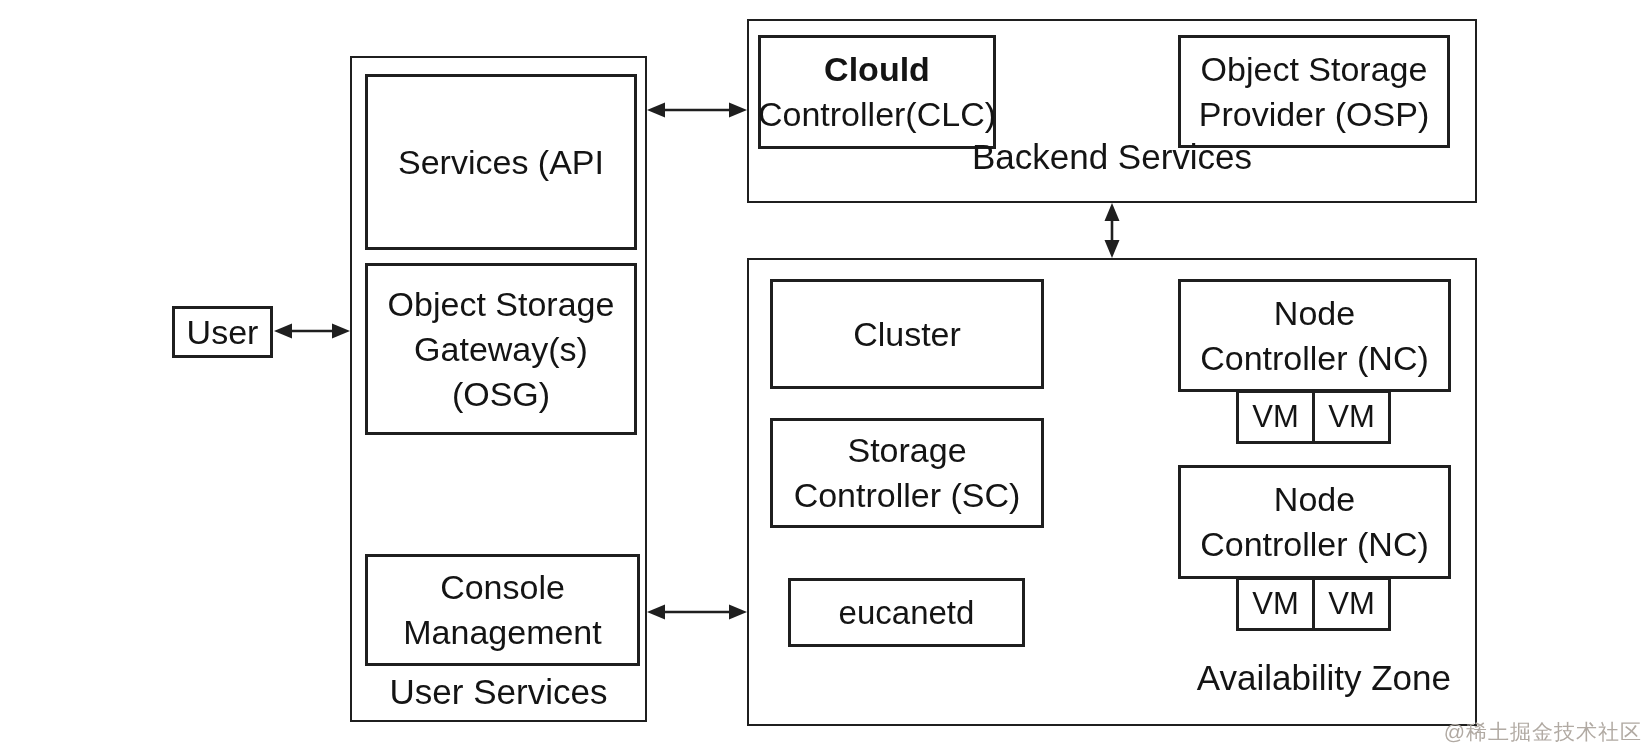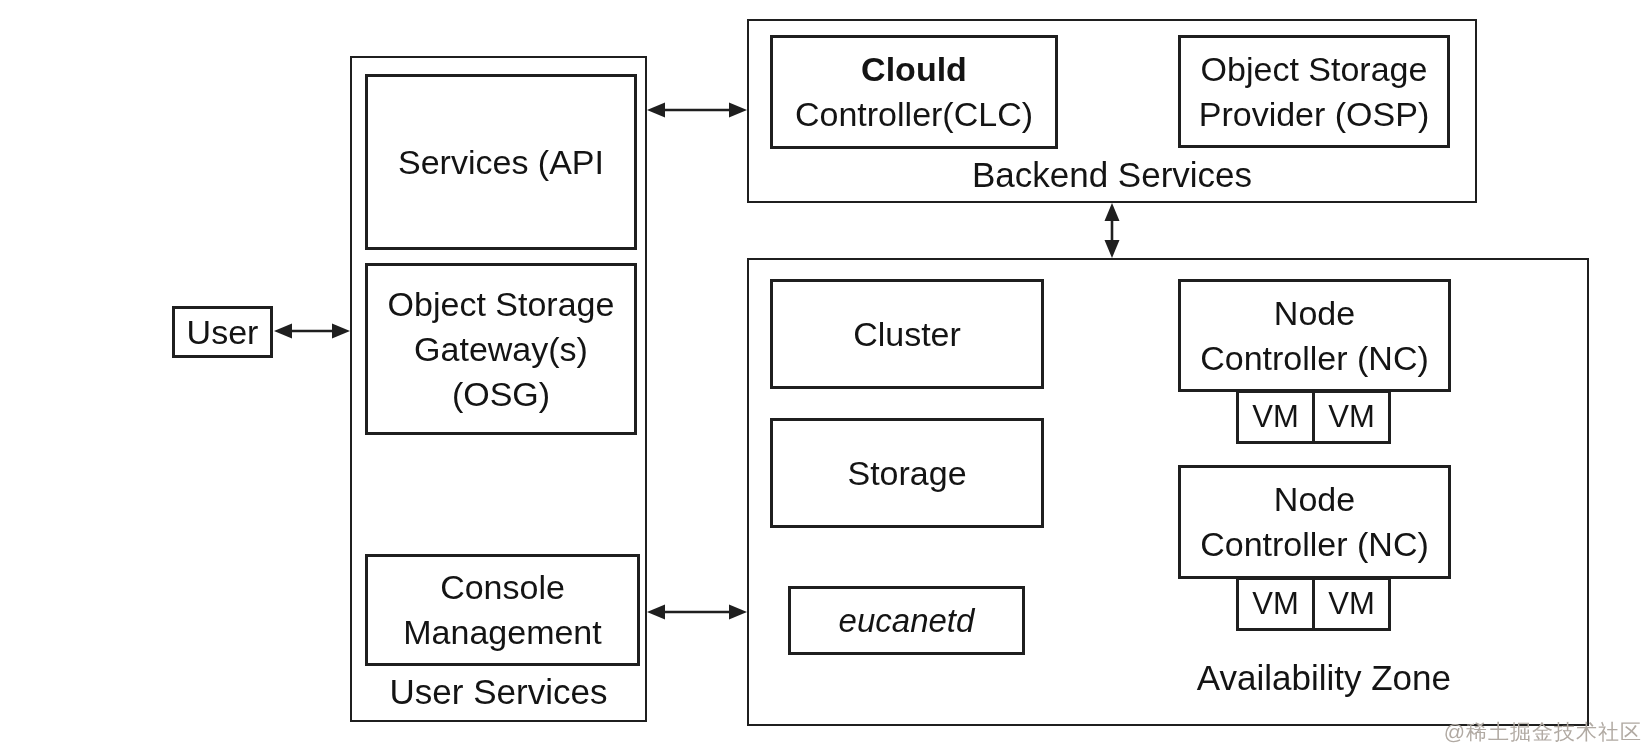--- a/index.html
+++ b/index.html
@@ -75,51 +75,52 @@
     <div class="container-label" style="bottom:8px;">User Services</div>
   </div>
 
   <svg class="arrow" style="left:645px; top:94px;" width="104" height="32" viewBox="0 0 104 32">
     <line x1="16" y1="16" x2="88" y2="16"></line>
     <polygon points="2,16 20,8.5 20,23.5"></polygon>
     <polygon points="102,16 84,8.5 84,23.5"></polygon>
   </svg>
 
   <div class="container" style="left:747px; top:19px; width:730px; height:184px;">
-    <div class="bx" style="left:21px; top:14px; width:288px; height:114px;">
+    <div class="bx" style="left:9px; top:14px; width:238px; height:114px;">
       <span class="ln bold">Clould</span>
       <span class="ln">Controller(CLC)</span>
     </div>
     <div class="bx" style="left:429px; top:14px; width:272px; height:113px;">
       <span class="ln">Object Storage</span>
       <span class="ln">Provider (OSP)</span>
     </div>
-    <div class="container-label" style="bottom:6px;">Backend Services</div>
+    <div class="container-label" style="bottom:24px;">Backend Services</div>
   </div>
 
   <svg class="arrow" style="left:1096px; top:201px;" width="32" height="59" viewBox="0 0 32 59">
     <line x1="16" y1="16" x2="16" y2="43"></line>
     <polygon points="16,2 8.5,20 23.5,20"></polygon>
     <polygon points="16,57 8.5,39 23.5,39"></polygon>
   </svg>
 
   <svg class="arrow" style="left:645px; top:596px;" width="104" height="32" viewBox="0 0 104 32">
     <line x1="16" y1="16" x2="88" y2="16"></line>
     <polygon points="2,16 20,8.5 20,23.5"></polygon>
     <polygon points="102,16 84,8.5 84,23.5"></polygon>
   </svg>
 
-  <div class="container" style="left:747px; top:258px; width:842px; height:468px;">
+  <div class="container" style="left:747px; top:258px; width:730px; height:468px;">
     <div class="bx" style="left:21px; top:19px; width:274px; height:110px;">
       <span class="ln">Cluster</span>
     </div>
     <div class="bx" style="left:21px; top:158px; width:274px; height:110px;">
       <span class="ln">Storage</span>
+      <span class="ln">Controller (SC)</span>
     </div>
-    <div class="bx" style="left:39px; top:326px; width:237px; height:69px;font-style:italic;">
+    <div class="bx" style="left:39px; top:318px; width:237px; height:69px;">
       <span class="ln" style="font-size:33px;">eucanetd</span>
     </div>
 
     <div class="bx" style="left:429px; top:19px; width:273px; height:113px;">
       <span class="ln">Node</span>
       <span class="ln">Controller (NC)</span>
     </div>
     <div class="vm-row" style="left:487px; top:130px;">
       <div class="vm">VM</div>
       <div class="vm">VM</div>

